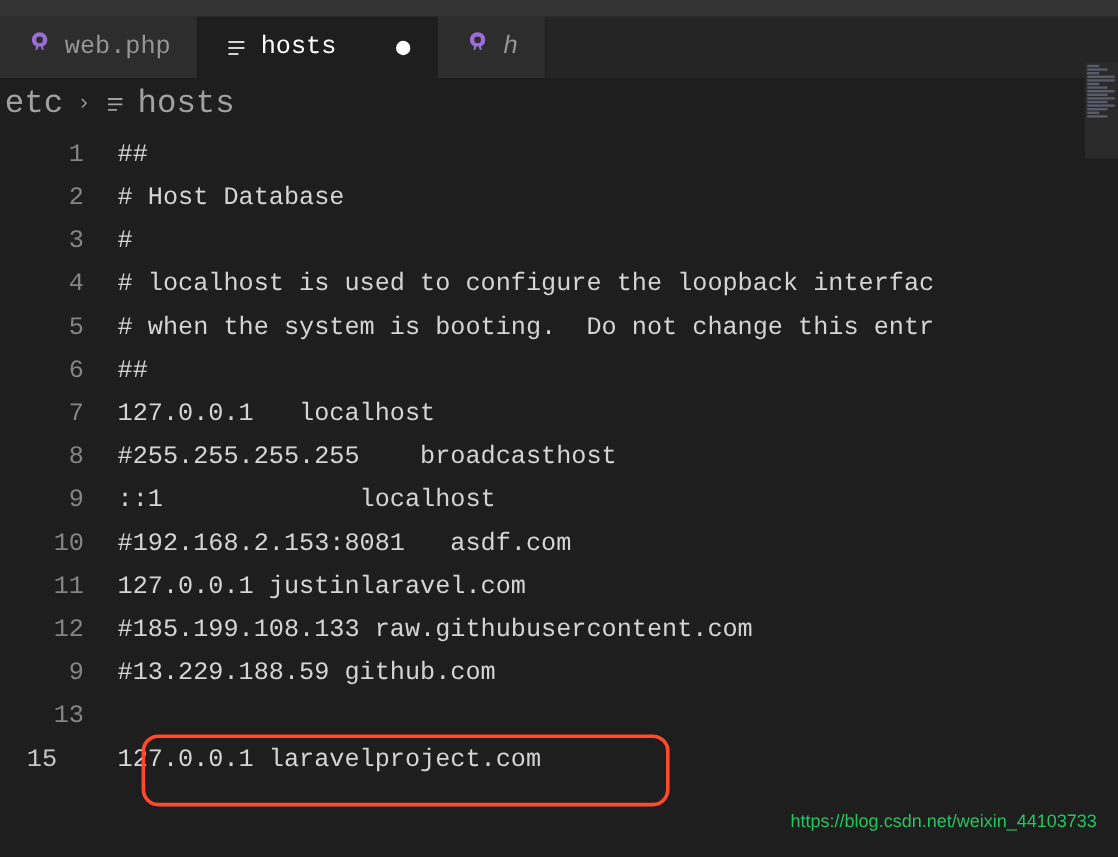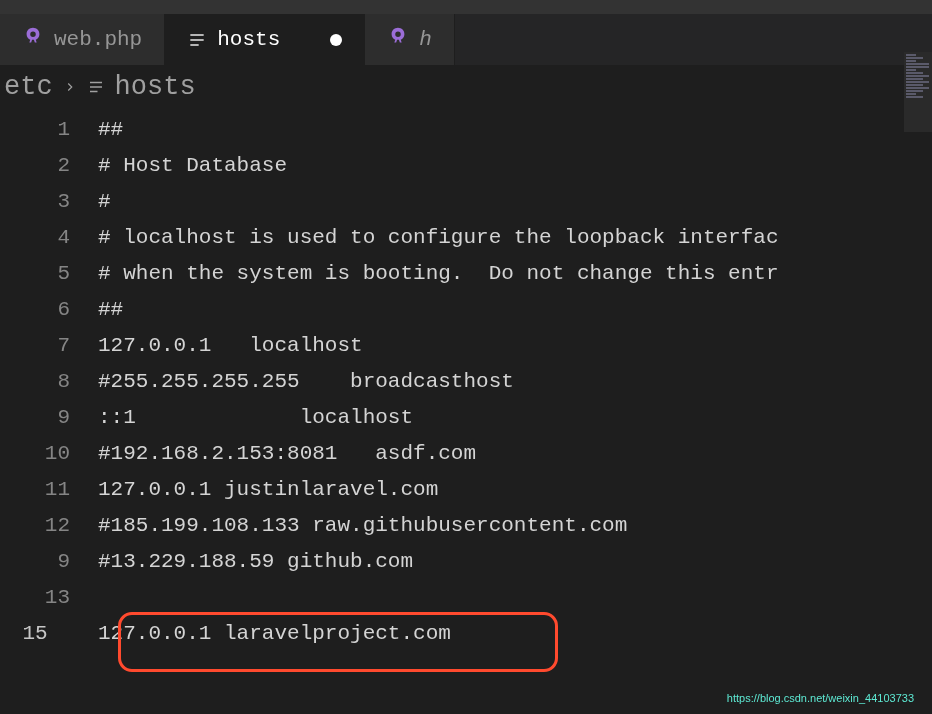--- a/index.html
+++ b/index.html
@@ -131,24 +131,24 @@
     .minimap-line {
       height: 2px;
       margin-bottom: 1px;
       background: #5a5a6a;
     }
     .minimap-line.short { width: 40%; }
     .minimap-line.med { width: 70%; }
     .minimap-line.long { width: 95%; }
     .watermark {
       position: absolute;
-      bottom: 10px;
+      bottom: 21px;
       right: 18px;
-      color: #5eead4;
-      font-size: 11px;
+      color: #22c55e;
+      font-size: 15px;
       font-family: sans-serif;
     }
     .top-strip {
       height: 14px;
       background: #333333;
     }
   </style>
 </head>
 <body>
 

